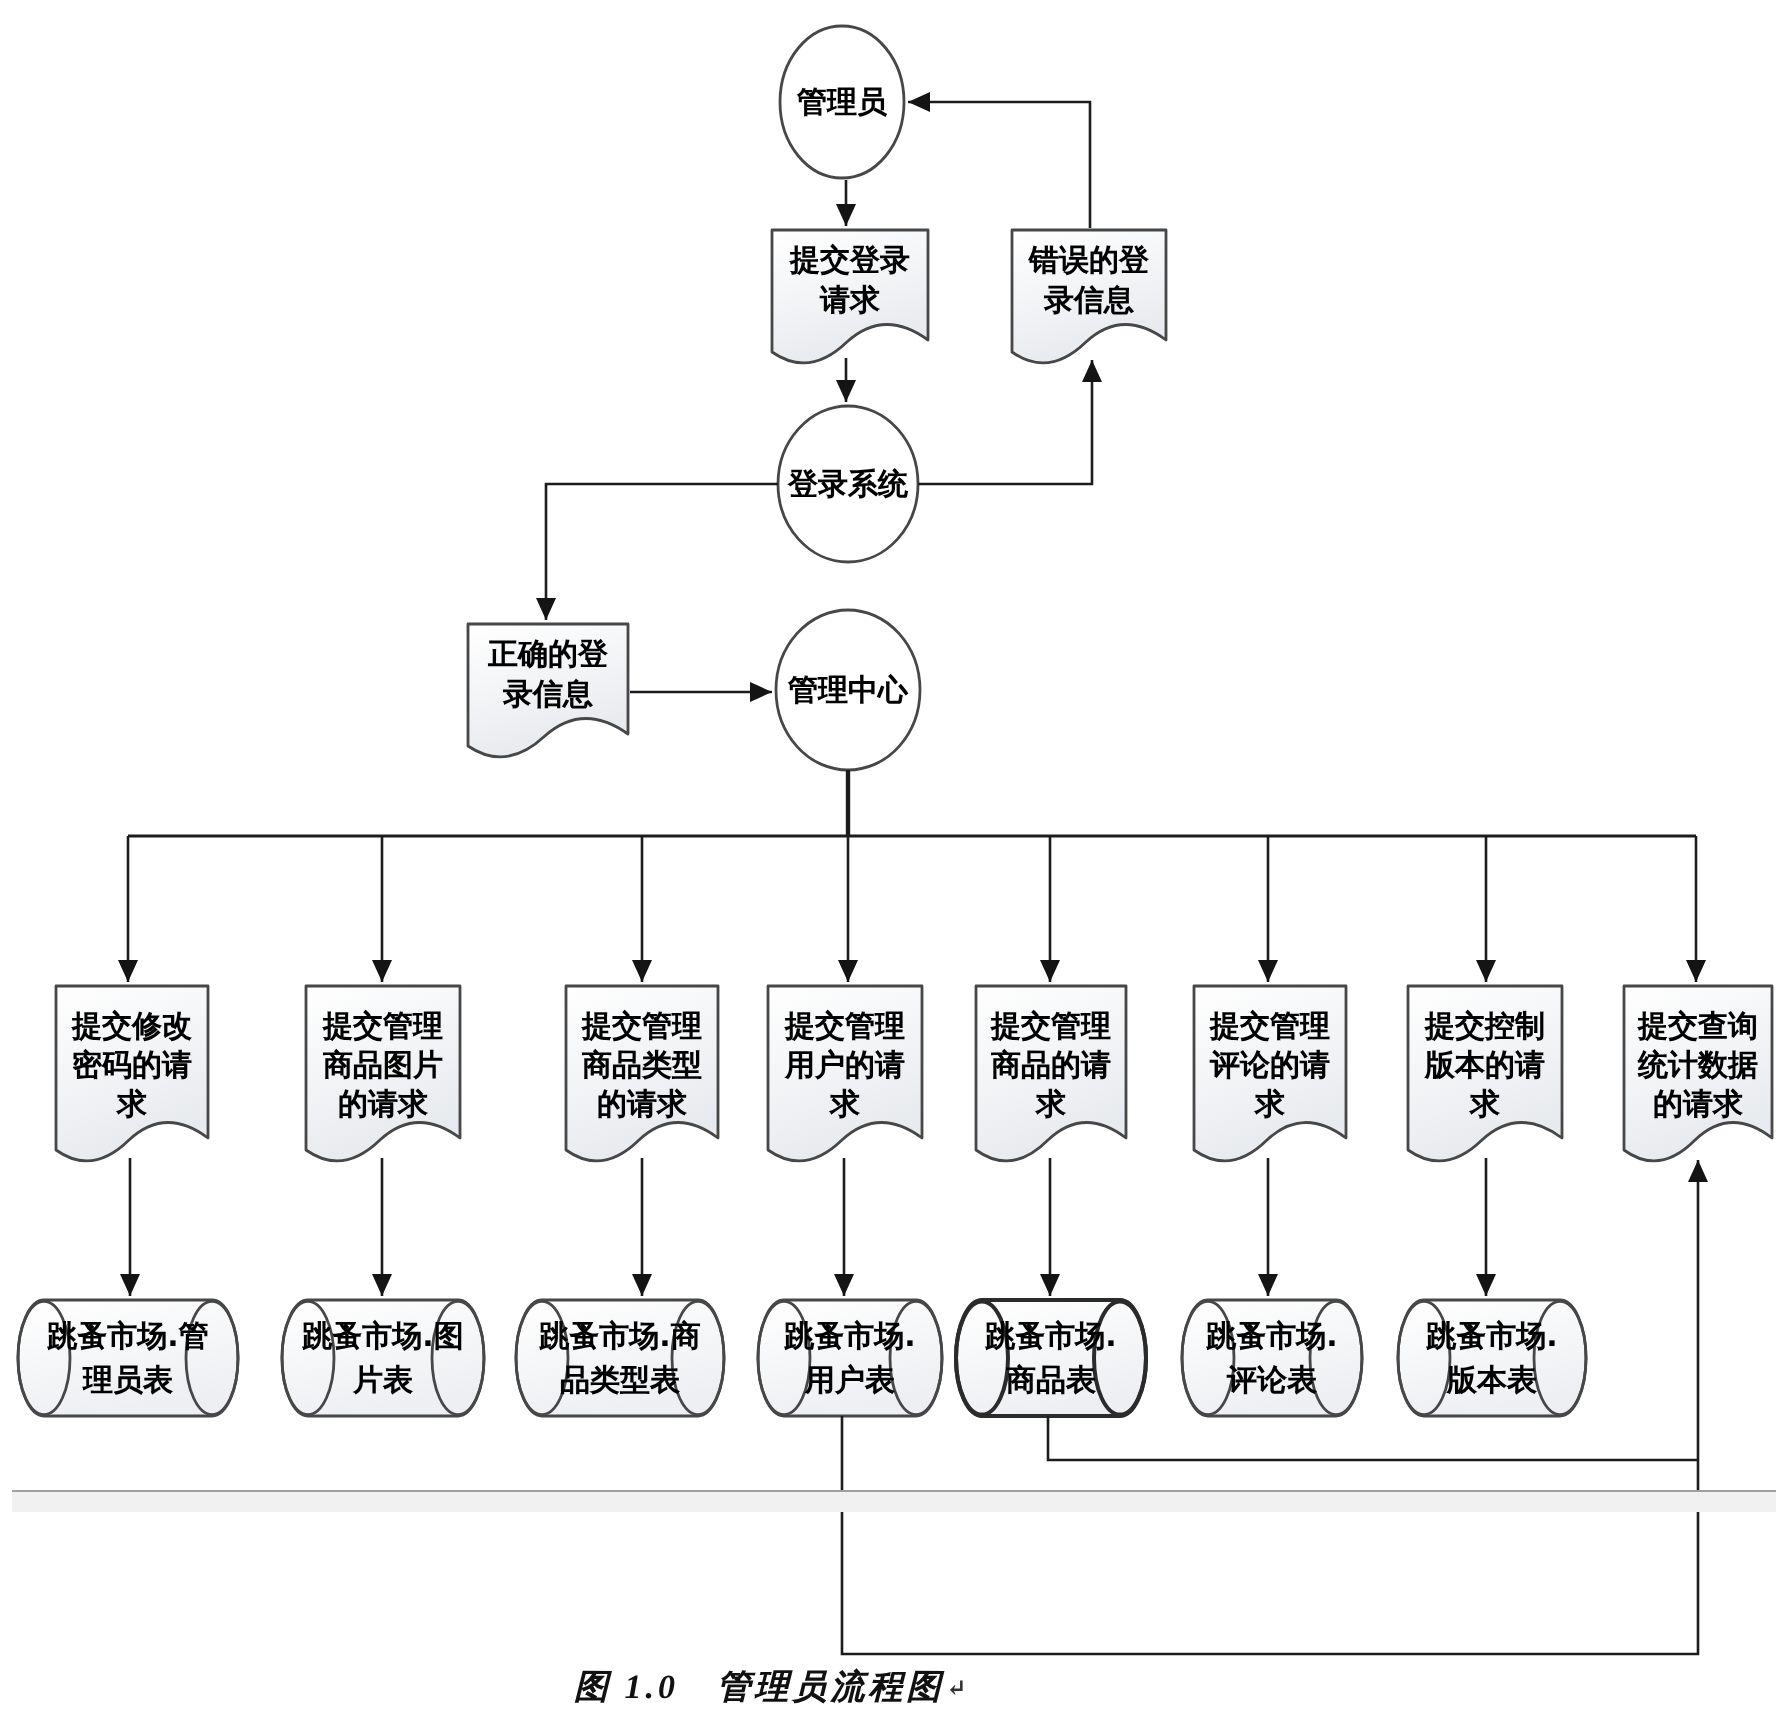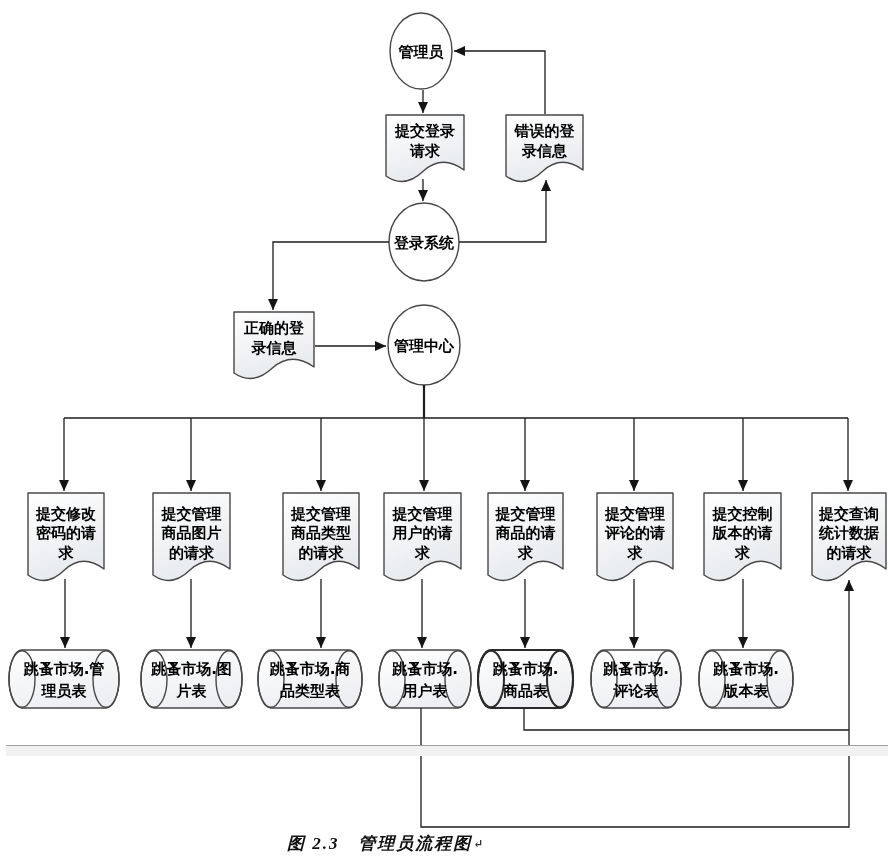--- a/index.html
+++ b/index.html
@@ -161,16 +161,16 @@
       <polyline points="185,579 185,648" fill="none" stroke="#1c1c1c" stroke-width="1.3" marker-end="url(#arrow)"></polyline>
       <polyline points="315,579 315,648" fill="none" stroke="#1c1c1c" stroke-width="1.3" marker-end="url(#arrow)"></polyline>
       <polyline points="416,579 416,648" fill="none" stroke="#1c1c1c" stroke-width="1.3" marker-end="url(#arrow)"></polyline>
       <polyline points="519,579 519,648" fill="none" stroke="#1c1c1c" stroke-width="1.3" marker-end="url(#arrow)"></polyline>
       <polyline points="628,579 628,648" fill="none" stroke="#1c1c1c" stroke-width="1.3" marker-end="url(#arrow)"></polyline>
       <polyline points="737,579 737,648" fill="none" stroke="#1c1c1c" stroke-width="1.3" marker-end="url(#arrow)"></polyline>
       <polyline points="415,708 415,827 843,827 843,580" fill="none" stroke="#1c1c1c" stroke-width="1.3" marker-end="url(#arrow)"></polyline>
       <polyline points="518,708 518,730 843,730" fill="none" stroke="#1c1c1c" stroke-width="1.3"></polyline>
     </svg>
 
-  <div class="caption"><span>图 2.3   管理员流程图</span><span class="ret">↵</span></div>
+  <div class="caption"><span>图 1.0   管理员流程图</span><span class="ret">↵</span></div>
 
   <div class="bottom-bar"></div>
 </div>
 
 </body></html>

